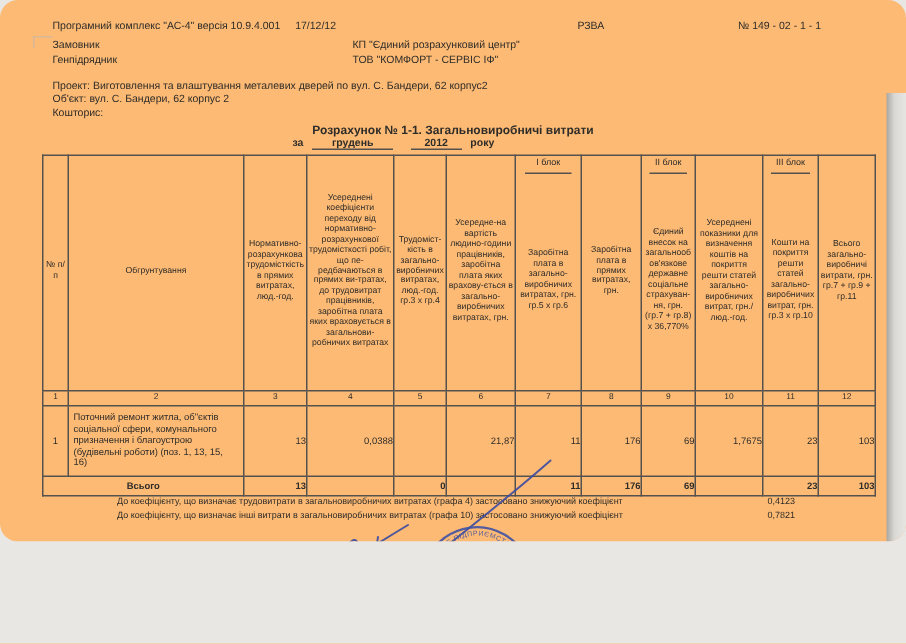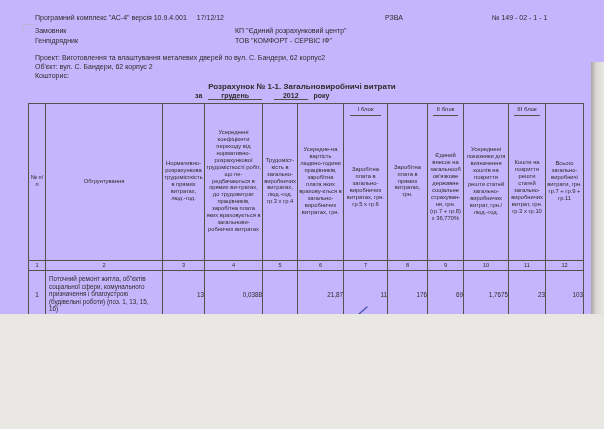--- a/index.html
+++ b/index.html
@@ -1,17 +1,17 @@
 <!DOCTYPE html>
 <html><head>
 <meta charset="utf-8">
 <style>
   html,body{margin:0;padding:0;background:#e8e7e4;}
-  .page{position:relative;width:604px;height:314px;background:#c4b5fd;overflow:hidden;
-        font-family:"Liberation Sans",sans-serif;color:#2e2c29;}
+  .page{position:relative;width:604px;height:361px;background:#fdba74;overflow:hidden;
+        font-family:"Liberation Sans",sans-serif;color:#2e2c29;border-radius:12px;}
   .abs{position:absolute;}
   .t7{font-size:7px;line-height:9px;}
   
   .corner-mark{left:22px;top:24px;width:12px;height:7px;border-left:1px solid #b9b7b2;
                border-top:1px solid #b9b7b2;opacity:.55;}
   
   .title{left:0;top:82px;width:604px;text-align:center;font-size:8px;font-weight:bold;}
   .subtitle{left:195px;top:92px;display:flex;align-items:baseline;font-size:7px;font-weight:bold;}
   .subtitle .fill{border-bottom:1px solid #55524e;padding:0 13px;margin:0 6px;}
   

